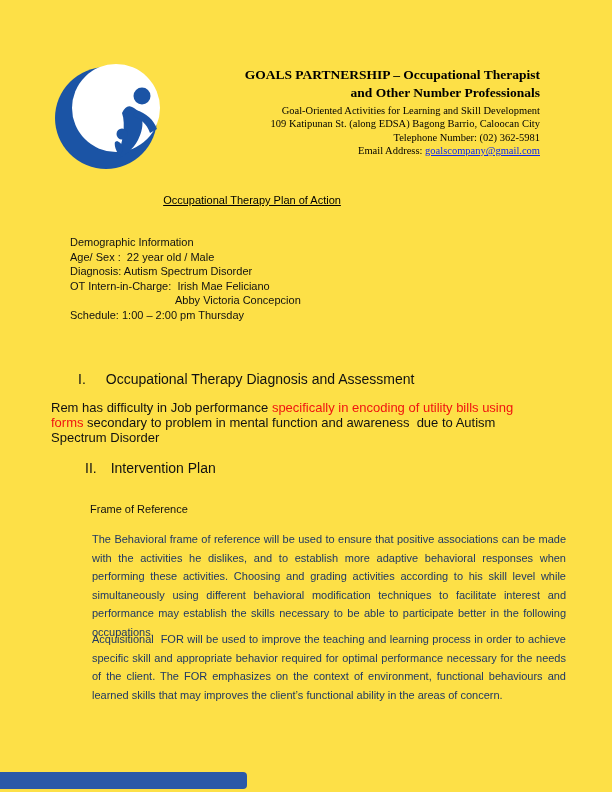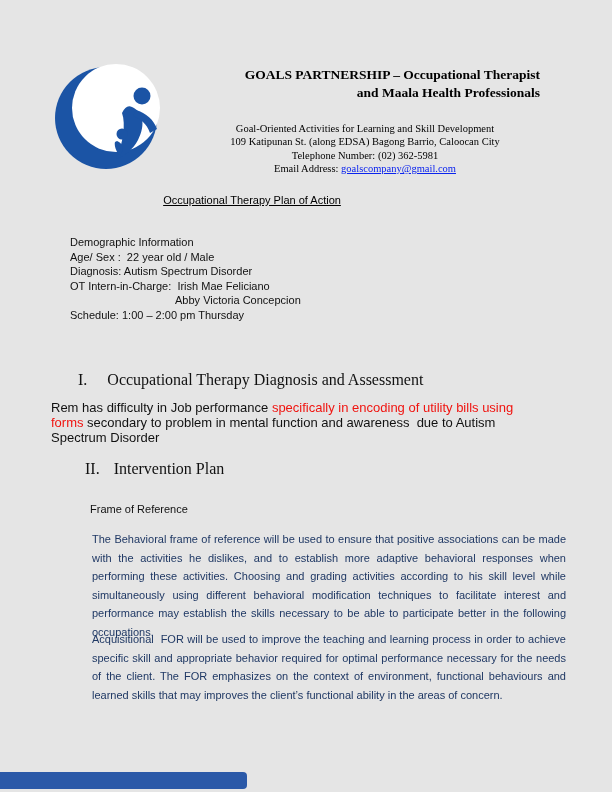--- a/index.html
+++ b/index.html
@@ -1,46 +1,46 @@
 <!DOCTYPE html>
 <html><head>
 <meta charset="utf-8">
 <style>
   * { margin:0; padding:0; box-sizing:border-box; }
   html,body { background:#888; }
   .page {
     position:relative; width:612px; height:792px; margin:0 auto;
-    background:#e5e5e5; overflow:hidden;
+    background:#fde047; overflow:hidden;
     font-family:"Liberation Sans","DejaVu Sans",sans-serif;
     color:#1a1a1a;
   }
   
   .logo { position:absolute; left:52px; top:60px; width:124px; height:114px; }
   .header-text { position:absolute; left:190px; top:66px; right:72px; text-align:right; }
   .org-line {
     font-family:"Liberation Serif","DejaVu Serif",serif;
     font-weight:bold; font-size:13.5px; line-height:17.5px; color:#000;
   }
-  .sub-block { margin-top:21px;text-align:center; }
+  .sub-block { margin-top:3px; }
   .sub-line {
     font-family:"Liberation Serif","DejaVu Serif",serif;
     font-size:10.5px; line-height:13.4px; color:#000; white-space:pre-wrap;
   }
   .email-link { color:#0b24ee; text-decoration:underline; cursor:pointer; }
   
   .doc-title {
     position:absolute; top:194px; left:0; width:504px; text-align:center;
     font-size:11px; color:#000; text-decoration:underline;
   }
   
   .demographics { position:absolute; left:70px; top:235px; font-size:11px; line-height:14.6px; color:#111; }
   .demographics div { white-space:pre-wrap; }
   .demo-indent { padding-left:105px; }
   
-  .sec-heading { position:absolute; font-size:16px; color:#111;font-family:Liberation Serif, serif; }
+  .sec-heading { position:absolute; font-size:14px; color:#111; }
   .sec1 { left:78px; top:371px; }
   .sec2 { left:85px; top:460px; }
   .sec-title-1 { margin-left:20px; }
   .sec-title-2 { margin-left:14px; }
   .frame-heading { position:absolute; left:90px; top:503px; font-size:11px; color:#111; }
   
   .para-assessment {
     position:absolute; left:51px; top:400px; width:483px;
     font-size:13px; line-height:15px; color:#111; white-space:pre-wrap;
   }
@@ -72,21 +72,21 @@
       <path d="M80 47 C 91 52, 94 64, 86 80 C 81 90, 72 96, 64 99 C 71 84, 74 64, 70 53 C 73 47, 76 45, 80 47 Z" fill="#1b54a5"></path>
       <path d="M84 50 C 94 53, 102 60, 105 69 L 98 73 C 95 64, 88 58, 81 56 Z" fill="#1b54a5"></path>
 
       <circle cx="70" cy="74" r="5.5" fill="#1b54a5"></circle>
       <path d="M65 81 C 71 83, 72 89, 68 96 C 64 92, 62 85, 63 82 Z" fill="#1b54a5"></path>
     </svg>
   </div>
 
   <div class="header-text">
     <div class="org-line">GOALS PARTNERSHIP – Occupational Therapist</div>
-    <div class="org-line">and Maala Health Professionals</div>
+    <div class="org-line">and Other Number Professionals</div>
     <div class="sub-block">
       <div class="sub-line">Goal-Oriented Activities for Learning and Skill Development</div>
       <div class="sub-line">109 Katipunan St. (along EDSA) Bagong Barrio, Caloocan City</div>
       <div class="sub-line">Telephone Number: (02) 362-5981</div>
       <div class="sub-line"><span>Email Address: </span><a class="email-link">goalscompany@gmail.com</a></div>
     </div>
   </div>
 
   <div class="doc-title">Occupational Therapy Plan of Action</div>
 

